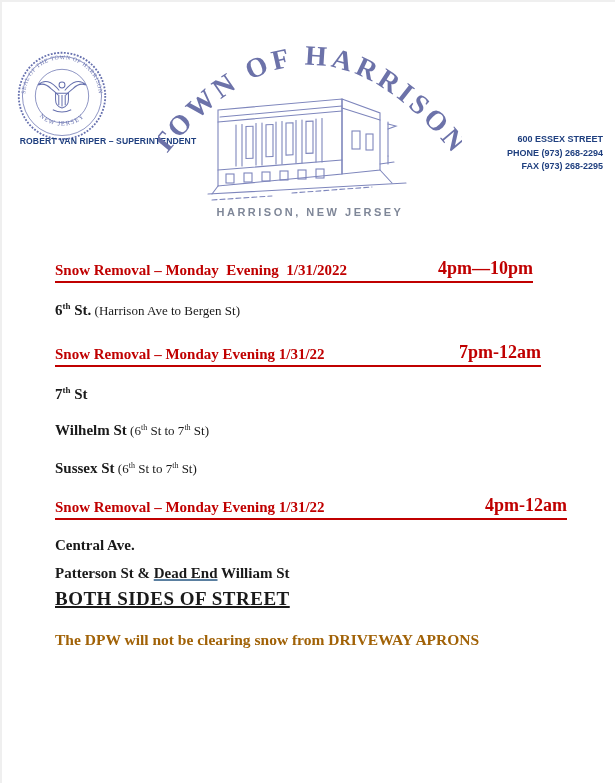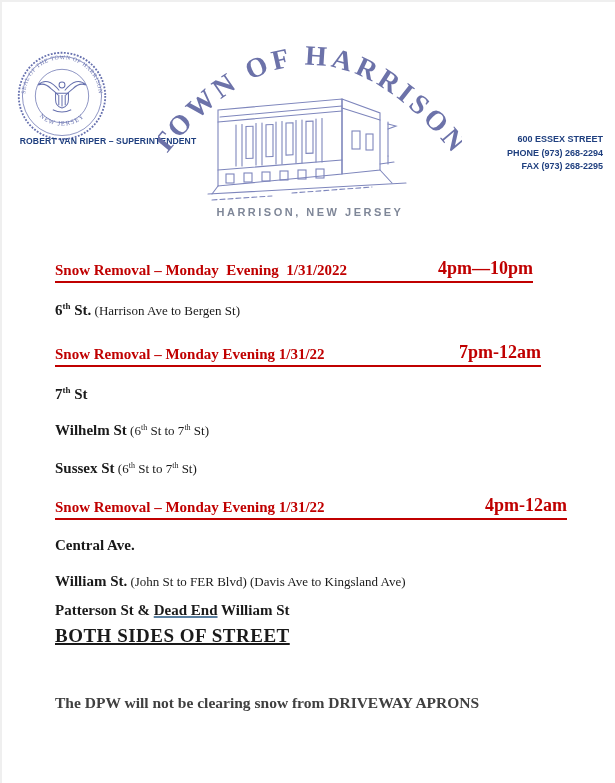--- a/index.html
+++ b/index.html
@@ -62,22 +62,22 @@
   .u-blue{text-decoration:underline;text-decoration-color:#5a7fa0;text-decoration-thickness:1.5px;}
   .mt15{margin-top:18px;} .mt22{margin-top:22px;} .mt16{margin-top:16px;}
   .mt18{margin-top:18px;} .mt19{margin-top:19px;} .mt17{margin-top:17px;}
   .mt10{margin-top:10px;}
   .both-sides{
     margin-top:6px;
     font-size:19px;font-weight:bold;letter-spacing:.5px;
     text-decoration:underline;text-decoration-thickness:2px;
   }
   .dpw-note{
-    margin-top:47px;
-    color:#404040;font-weight:bold;font-size:15.5px;
+    margin-top:21px;
+    color:#a16207;font-weight:bold;font-size:15.5px;
   }
 </style>
 </head>
 <body>
 
 <div class="page">
 
   <div class="letterhead">
 
     <svg class="seal" viewBox="0 0 100 100">
@@ -207,23 +207,20 @@
 
     <div class="heading w512 mt17">
       <span class="h-label">Snow Removal – Monday Evening 1/31/22</span>
       <span class="h-time">4pm-12am</span>
     </div>
 
     <div class="street mt16">
       <span>Central Ave.</span>
     </div>
 
-    <div class="street mt18">
-      <span>William St.</span><span class="detail"> (John St to FER Blvd) (Davis Ave to Kingsland Ave)</span>
-    </div>
 
     <div class="street mt10">
       <span>Patterson St &amp; </span><span class="u-blue">Dead End</span><span> William St</span>
     </div>
 
     <div class="both-sides">BOTH SIDES OF STREET</div>
 
     <div class="dpw-note">The DPW will not be clearing snow from DRIVEWAY APRONS</div>
   </div>
 </div>

